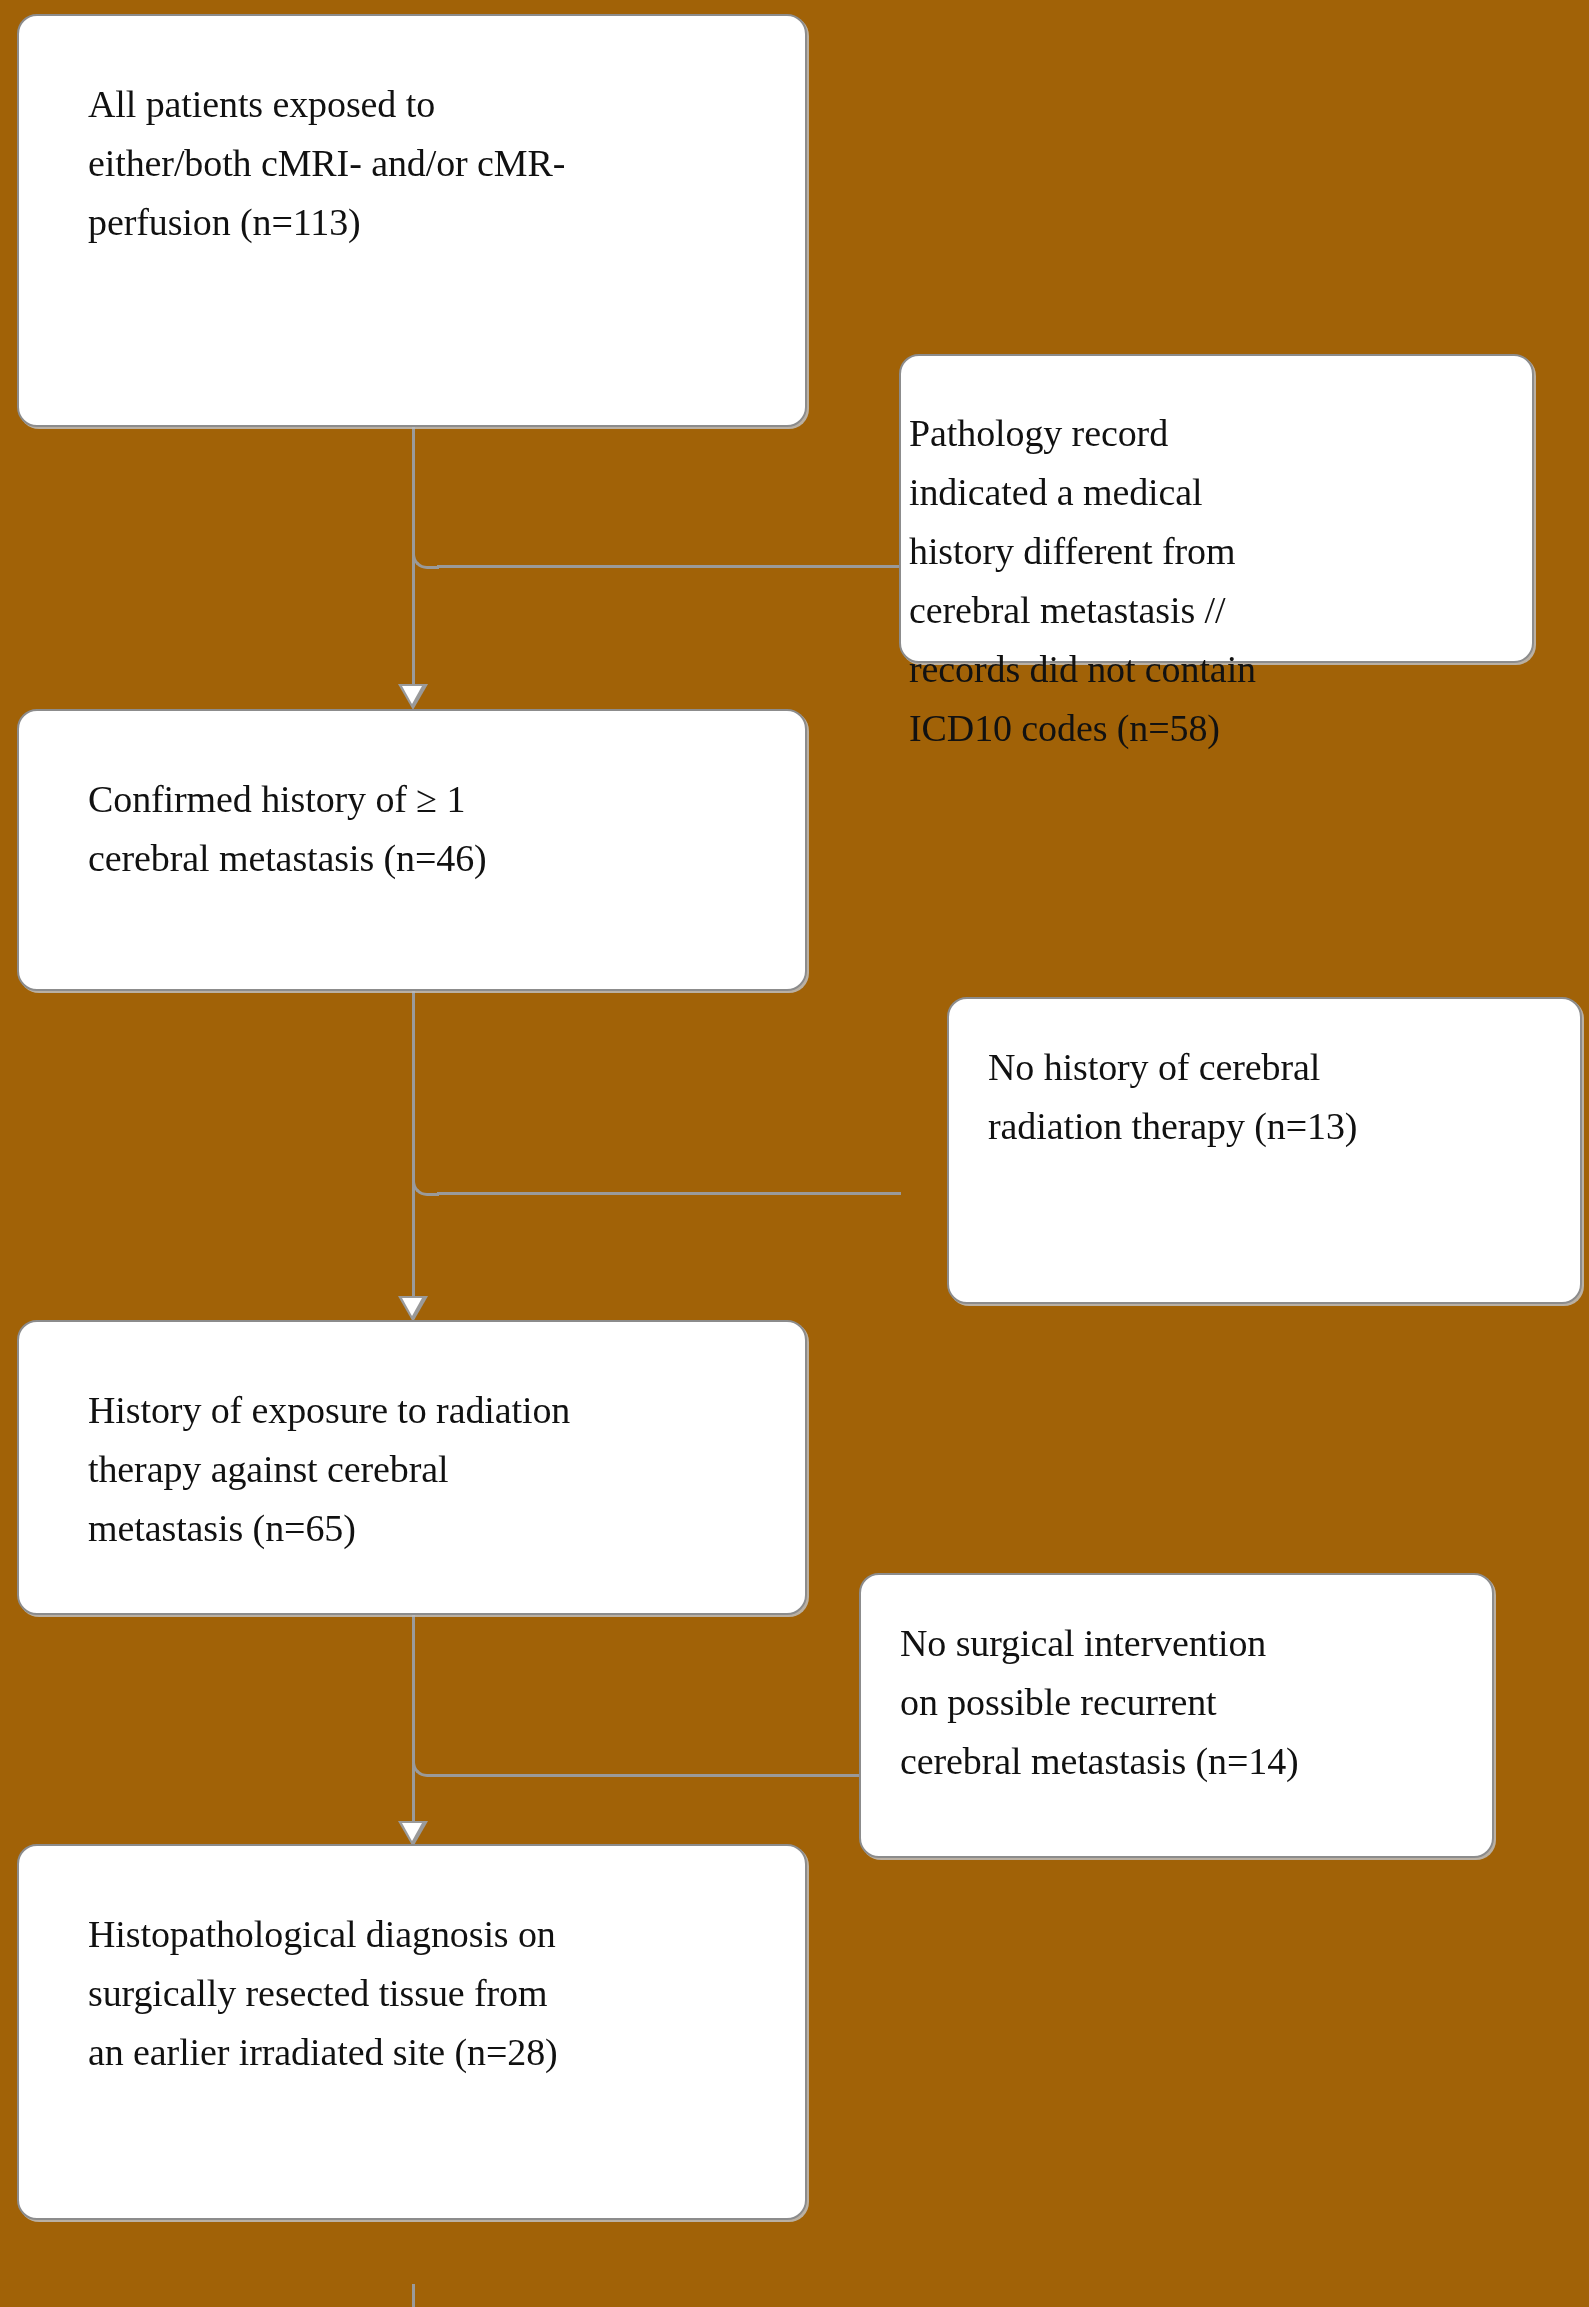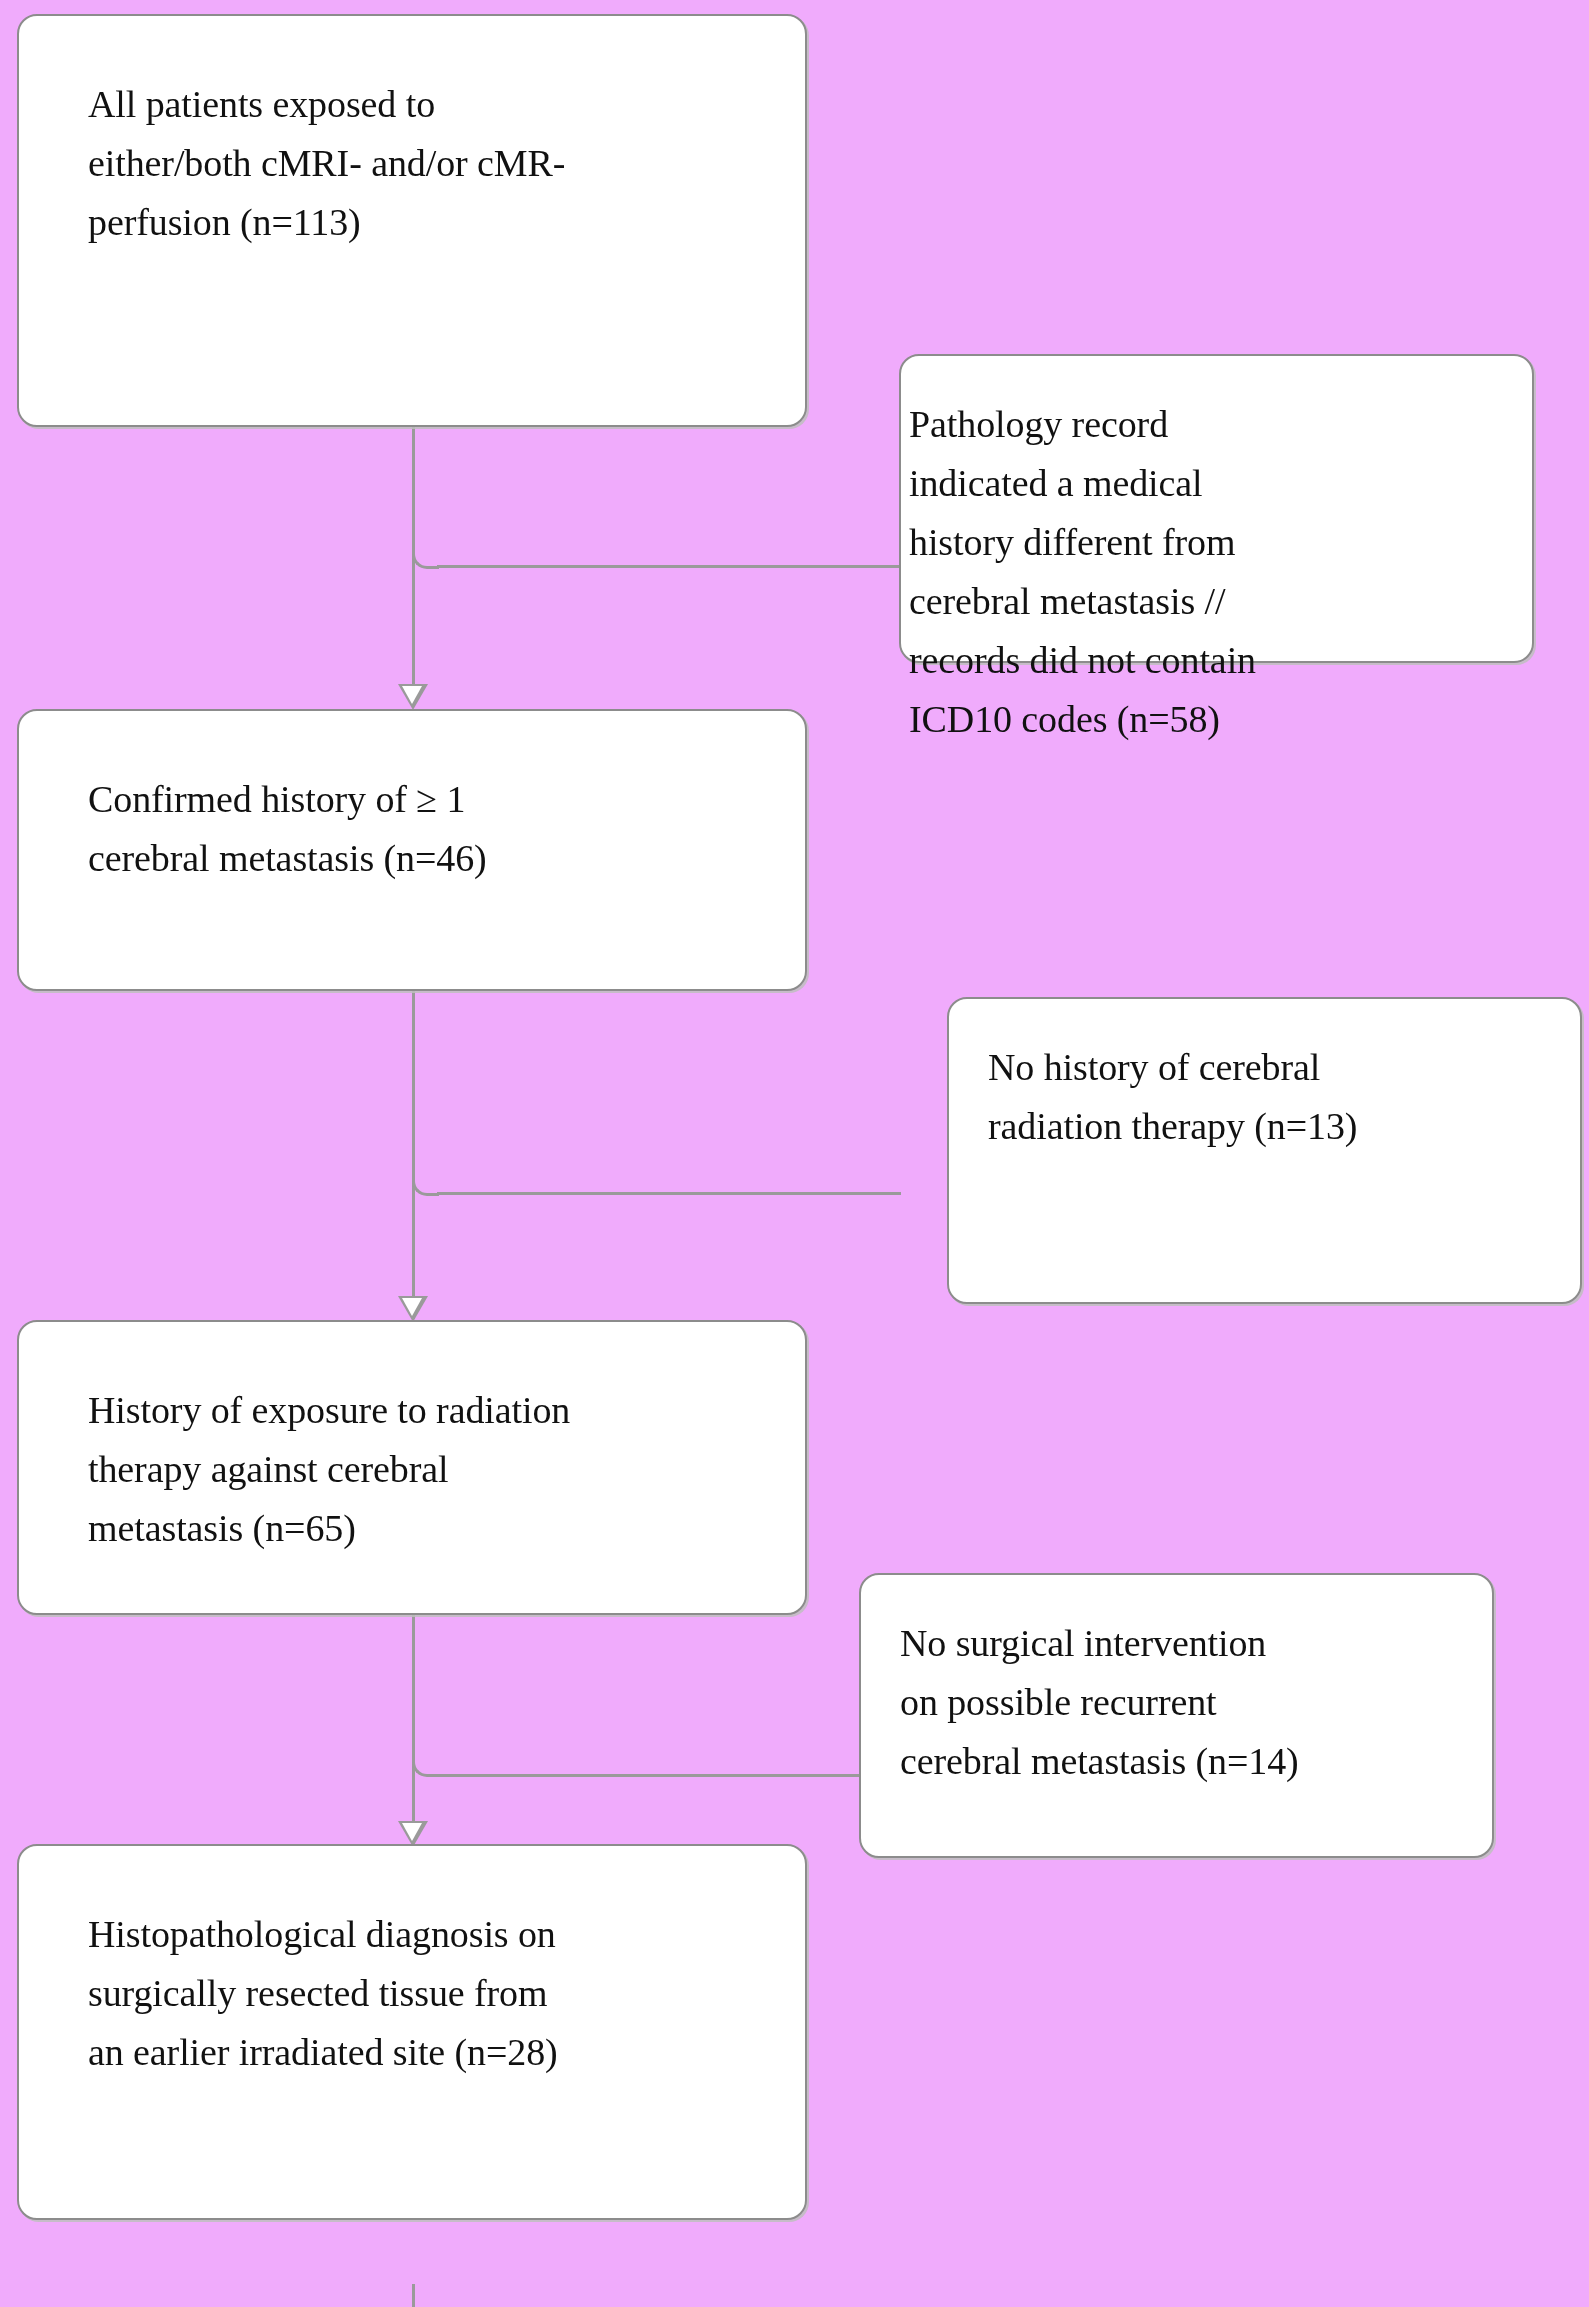--- a/index.html
+++ b/index.html
@@ -4,21 +4,21 @@
 <style>
   html,body{margin:0;padding:0;background:#ffffff;}
   body{
     font-family:"Liberation Serif","DejaVu Serif",serif;
     color:#000000;
   }
   #canvas{
     position:relative;
     width:1589px;
     height:2307px;
-    background:#f0abfc;
+    background:#a16207;
     overflow:hidden;
   }
   .node{
     position:absolute;
     box-sizing:border-box;
     background:#ffffff;
     border:2.7px solid #8c8c8c;
     border-radius:20px;
     box-shadow:2px 2px 0 0 rgba(190,190,190,0.85);
   }
@@ -111,21 +111,21 @@
 metastasis (n=65)</div>
   </div>
 
   <div class="node left" style="left:17px; top:1844px; width:790px; height:376px;">
     <div class="txt" style="top:59px;">Histopathological diagnosis on
 surgically resected tissue from
 an earlier irradiated site (n=28)</div>
   </div>
 
   <div class="node right" style="left:899px; top:354px; width:635px; height:309px;">
-    <div class="txt" style="top:39px;padding-left:8px;">Pathology record
+    <div class="txt" style="top:48px;padding-left:8px;">Pathology record
 indicated a medical
 history different from
 cerebral metastasis //
 records did not contain
 ICD10 codes (n=58)</div>
   </div>
 
   <div class="node right" style="left:899px; top:997px; width:635px; height:307px;margin-left:48px;">
     <div class="txt" style="top:39px;">No history of cerebral
 radiation therapy (n=13)</div>

